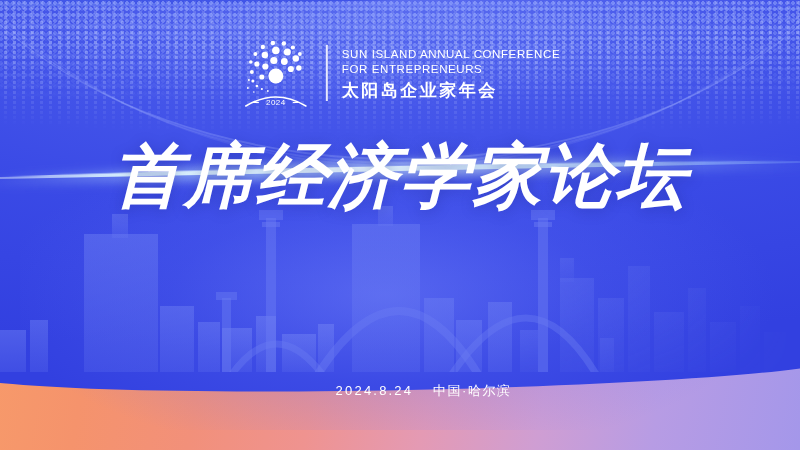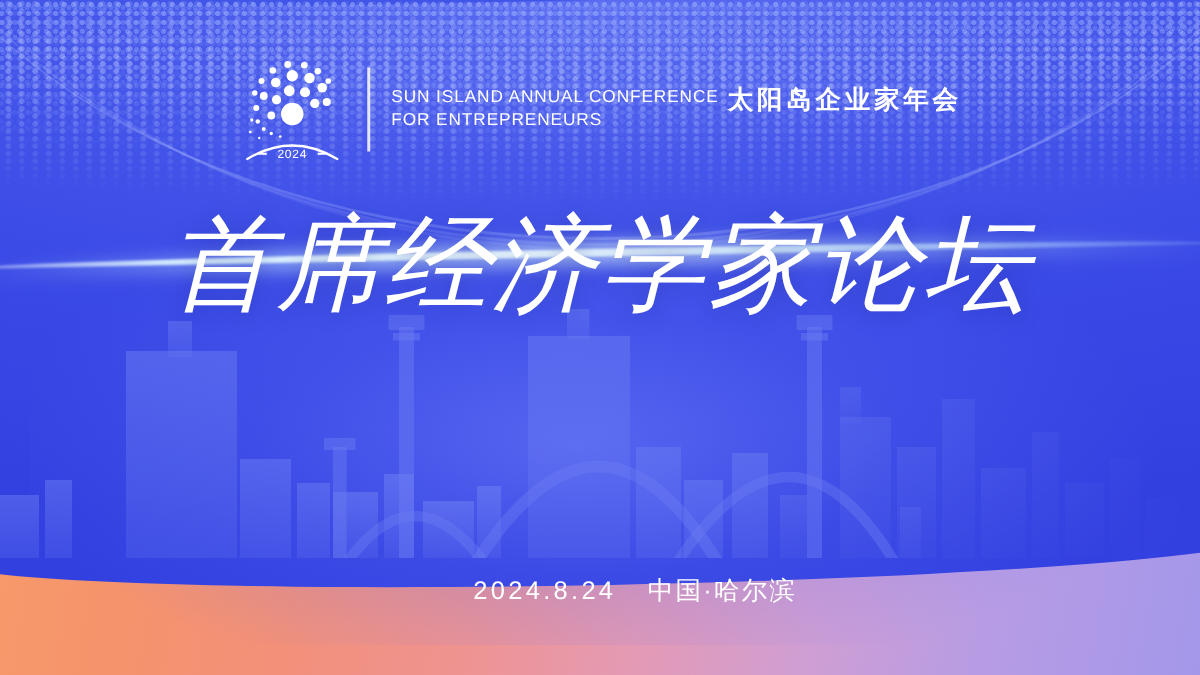--- a/index.html
+++ b/index.html
@@ -171,21 +171,21 @@
     align-items: center;
     gap: 14px;
     z-index: 6;
   }
   .logo-mark { width: 72px; height: 74px; display: block; flex: none; }
   .divider {
     width: 2px; height: 56px;
     background: rgba(255,255,255,.85);
     flex: none;
   }
-  .lockup-text { display: flex; flex-direction: row; gap: 6px; }
+  .lockup-text { display: flex; flex-direction: column; gap: 6px; }
   .en-lines {
     color: #ffffff;
     font-size: 11.5px;
     line-height: 1.28;
     letter-spacing: .6px;
     font-weight: 400;
     white-space: nowrap;
   }
   .cn-org {
     color: #ffffff;
@@ -197,21 +197,21 @@
   }
 
   
   .headline {
     position: absolute;
     left: 0; right: 0; top: 141px;
     text-align: center;
     z-index: 6;
     color: #ffffff;
     font-size: 70px;
-    font-weight: 400;
+    font-weight: 700;
     letter-spacing: 2px;
     line-height: 1;
     font-style: italic;
     white-space: nowrap;
     text-shadow: 0 2px 14px rgba(20,30,120,.28);
   }
   .subtitle {
     position: absolute;
     left: 0; right: 0; top: 226px;
     text-align: center;
@@ -225,21 +225,21 @@
     white-space: nowrap;
   }
 
   
   .footer {
     position: absolute;
     left: 0; right: 0; top: 382px;
     text-align: center;
     z-index: 6;
     color: #ffffff;
-    font-size: 17px;
+    font-size: 13px;
     letter-spacing: 2.2px;
     white-space: nowrap;
     margin-left: 47px;
   }
   .footer .loc { margin-left: 14px; letter-spacing: 1.5px; }
 </style>
 </head>
 <body>
 
 <div class="banner">

